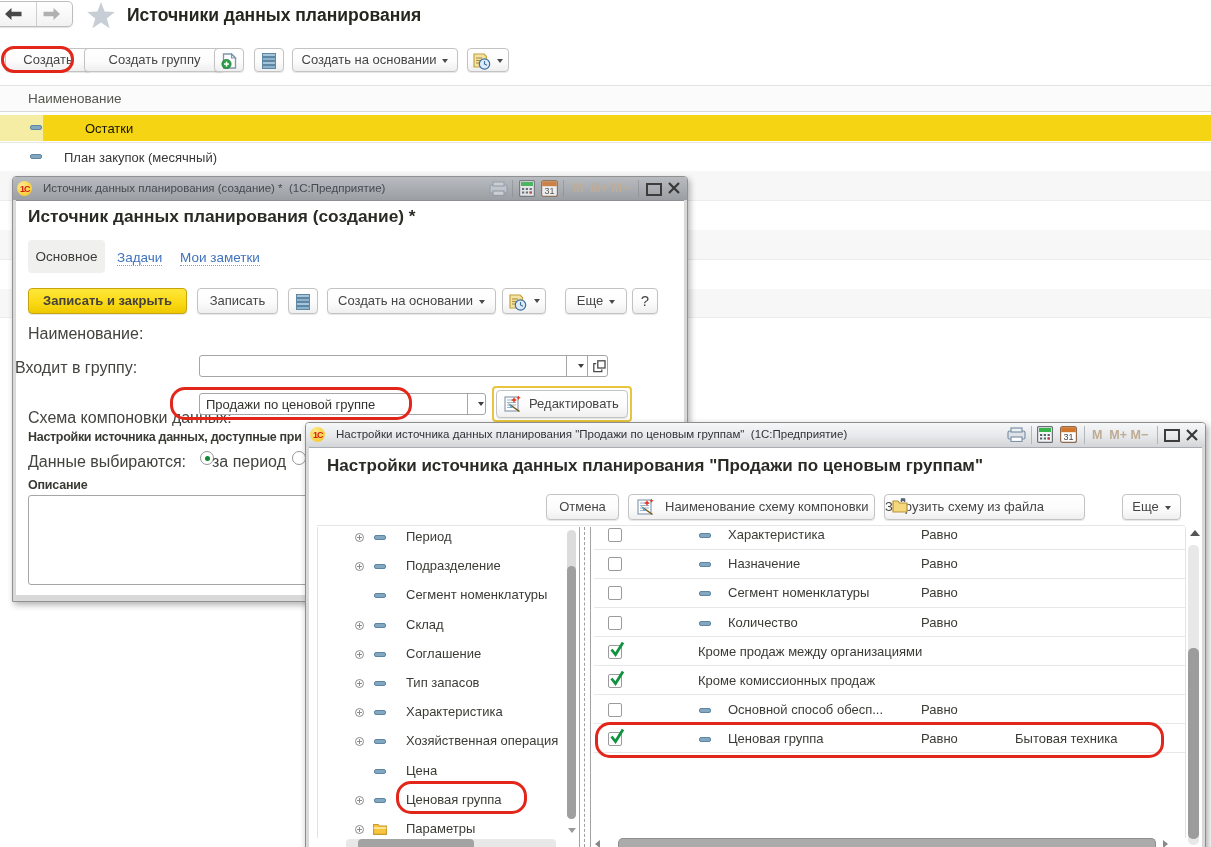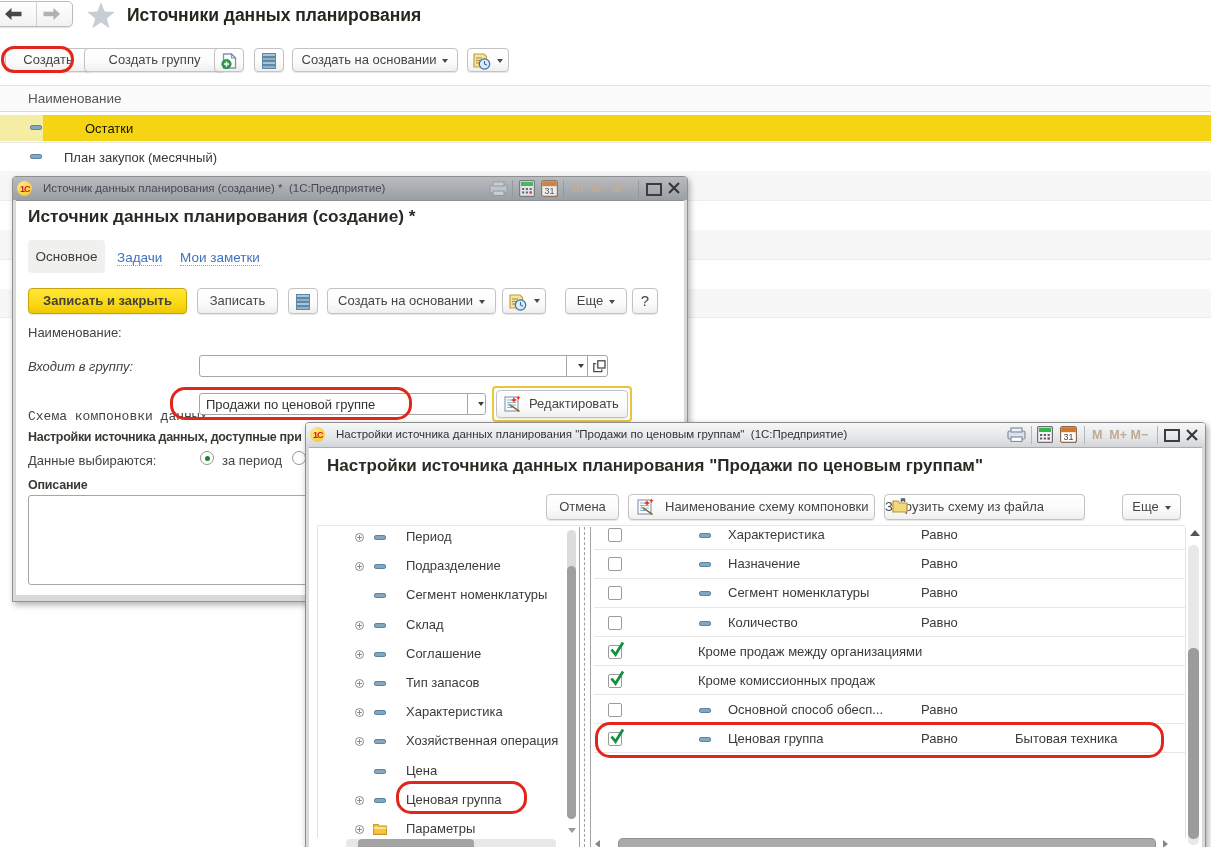--- a/index.html
+++ b/index.html
@@ -13,21 +13,21 @@
   .ybtn{background:linear-gradient(180deg,#fee63a 0%,#fbda16 55%,#eec900 100%);
         border:1px solid #c7a40d;color:#44423b;font-weight:bold;}
   .arrdn{display:inline-block;width:0;height:0;border-left:3.5px solid transparent;
          border-right:3.5px solid transparent;border-top:4.5px solid #4a4a4a;vertical-align:middle;margin-left:6px;}
   .hl{position:absolute;border:3px solid #e2261a;border-radius:15px;z-index:50;box-sizing:border-box;}
   .dash{position:absolute;width:12px;height:5px;background:#84a7c0;border:1px solid #5d86a4;border-radius:2px;box-sizing:border-box;}
   .plusc{position:absolute;width:9px;height:9px;border:1px solid #8c8c8c;border-radius:50%;box-sizing:border-box;background:#fff;}
   .plusc:before{content:"";position:absolute;left:1px;right:1px;top:3px;height:1px;background:#8c8c8c;}
   .plusc:after{content:"";position:absolute;top:1px;bottom:1px;left:3px;width:1px;background:#8c8c8c;}
   .cb{position:absolute;width:14px;height:14px;border:1px solid #9b9b9b;border-radius:2px;background:#fff;box-sizing:border-box;}
-  .lbl{position:absolute;font-size:13px;color:#43443f;white-space:nowrap;}
+  .lbl{position:absolute;font-size:16px;color:#43443f;white-space:nowrap;}
   .treetxt{position:absolute;font-size:13px;color:#3b3b36;white-space:nowrap;}
   .input{position:absolute;box-sizing:border-box;border:1px solid #a6a6a6;border-radius:3px;background:#fff;
          font-size:13px;color:#33332e;padding:0 0 0 6px;line-height:21px;white-space:nowrap;}
   .tbico{position:absolute;top:4px;}
 </style>
 </head>
 <body>
 
 <div id="mainpage" class="abs" style="left:0;top:0;width:1211px;height:847px;"></div>
 
@@ -164,31 +164,31 @@
           <line x1="3" y1="10" x2="7" y2="10"></line>
         </g>
         <circle cx="11.5" cy="11" r="5.2" fill="#dcebf7" stroke="#3c6e9f" stroke-width="1.2"></circle>
         <path d="M11.5 8 L11.5 11 L14 12.2" stroke="#3c6e9f" stroke-width="1.1" fill="none"></path>
       </svg><span class="arrdn" style="margin-left:26px;"></span></div>
   <div class="btn" style="left:552px;top:111px;width:62px;height:26px;line-height:24px;">Еще<span class="arrdn"></span></div>
   <div class="btn" style="left:619px;top:111px;width:26px;height:26px;line-height:24px;font-size:15px;">?</div>
 
   <div class="lbl" style="left:15px;top:148px;">Наименование:</div>
 
-  <div class="lbl" style="left:15px;top:182px;font-style:italic;">Входит в группу:</div>
+  <div class="lbl" style="left:2px;top:182px;">Входит в группу:</div>
   <div class="input" style="left:186px;top:178px;width:409px;height:22px;"></div>
   <div class="abs" style="left:553px;top:178px;width:1px;height:22px;background:#a6a6a6;"></div>
   <div class="abs" style="left:574px;top:178px;width:1px;height:22px;background:#a6a6a6;"></div>
   <span class="arrdn" style="position:absolute;left:559px;top:187px;border-top-color:#3e3e3e;"></span>
   <svg class="abs" style="left:580px;top:183px;" width="13" height="13" viewBox="0 0 13 13">
       <rect x="4.8" y="0.8" width="7.2" height="7.2" fill="none" stroke="#4a4a4a" stroke-width="1.3"></rect>
       <path d="M3.2 3.6 L0.8 3.6 L0.8 11.6 L8.8 11.6 L8.8 9.4" fill="none" stroke="#4a4a4a" stroke-width="1.3"></path>
     </svg>
 
-  <div class="lbl" style="left:15px;top:232px;font-family:Liberation Mono, monospace;">Схема компоновки данных:</div>
+  <div class="lbl" style="left:15px;top:232px;">Схема компоновки данных:</div>
   <div class="input" style="left:186px;top:216px;width:287px;height:22px;">Продажи по ценовой группе</div>
   <div class="abs" style="left:454px;top:216px;width:1px;height:22px;background:#a6a6a6;"></div>
   <span class="arrdn" style="position:absolute;left:459px;top:225px;border-top-color:#3e3e3e;"></span>
   <div class="hl" style="left:157px;top:210px;width:242px;height:33px;"></div>
 
   <div class="abs" style="left:479px;top:209px;width:140px;height:36px;border:2px solid #e8c53d;border-radius:4px;box-sizing:border-box;"></div>
   <div class="btn" style="left:483px;top:213px;width:132px;height:28px;line-height:26px;text-align:left;padding-left:32px;box-sizing:border-box;">Редактировать</div>
   <svg class="abs" style="left:491px;top:218px;" width="18" height="18" viewBox="0 0 18 18">
       <rect x="1" y="2" width="13" height="14" fill="#fdfdfd" stroke="#8ba0b2" stroke-width="1.2"></rect>
       <g stroke="#9db4c6" stroke-width="1">
@@ -203,21 +203,21 @@
         <path d="M10 2 L11 4 L13 5 L11 6 L10 8 L9 6 L7 5 L9 4 Z"></path>
         <path d="M14.5 0.5 L15.2 2 L16.8 2.8 L15.2 3.6 L14.5 5.1 L13.8 3.6 L12.2 2.8 L13.8 2 Z"></path>
       </g>
     </svg>
 
   <div class="abs" style="left:15px;top:253px;font-size:12.5px;letter-spacing:-0.3px;font-weight:bold;color:#3a3a35;white-space:nowrap;">Настройки источника данных, доступные при планировании</div>
 
   <div class="lbl" style="left:15px;top:276px;">Данные выбираются:</div>
   <div class="abs" style="left:187px;top:274px;width:14px;height:14px;border:1px solid #979797;border-radius:50%;box-sizing:border-box;background:#fff;"></div>
   <div class="abs" style="left:191.5px;top:278.5px;width:5px;height:5px;border-radius:50%;background:#13862f;"></div>
-  <div class="lbl" style="left:209px;top:276px;">за период</div>
+  <div class="lbl" style="left:199px;top:276px;">за период</div>
   <div class="abs" style="left:279px;top:274px;width:14px;height:14px;border:1px solid #979797;border-radius:50%;box-sizing:border-box;background:#fff;"></div>
 
   <div class="abs" style="left:15px;top:301px;font-size:12.5px;letter-spacing:-0.2px;font-weight:bold;color:#3a3a35;">Описание</div>
   <div class="abs" style="left:15px;top:318px;width:632px;height:90px;border:1px solid #a6a6a6;border-radius:3px;box-sizing:border-box;background:#fff;"></div>
 </div>
 
 <div id="dlg2" class="abs" style="left:305px;top:422px;width:901px;height:431px;background:#fff;border:1px solid #8e8e8e;border-radius:4px 4px 0 0;box-shadow:2px 3px 7px rgba(0,0,0,0.35);box-sizing:border-box;z-index:20;">
 
   <div class="abs" style="left:0;top:0;width:899px;height:24px;background:linear-gradient(180deg,#f6f7f8 0%,#e6e8ea 55%,#d3d5d8 100%);border-bottom:1px solid #a9acb0;border-radius:3px 3px 0 0;">
     <div class="abs" style="left:4px;top:4px;width:15px;height:15px;border-radius:50%;background:radial-gradient(circle at 35% 30%,#ffe98c,#f7cf3a 70%,#e4b92a);"></div>

